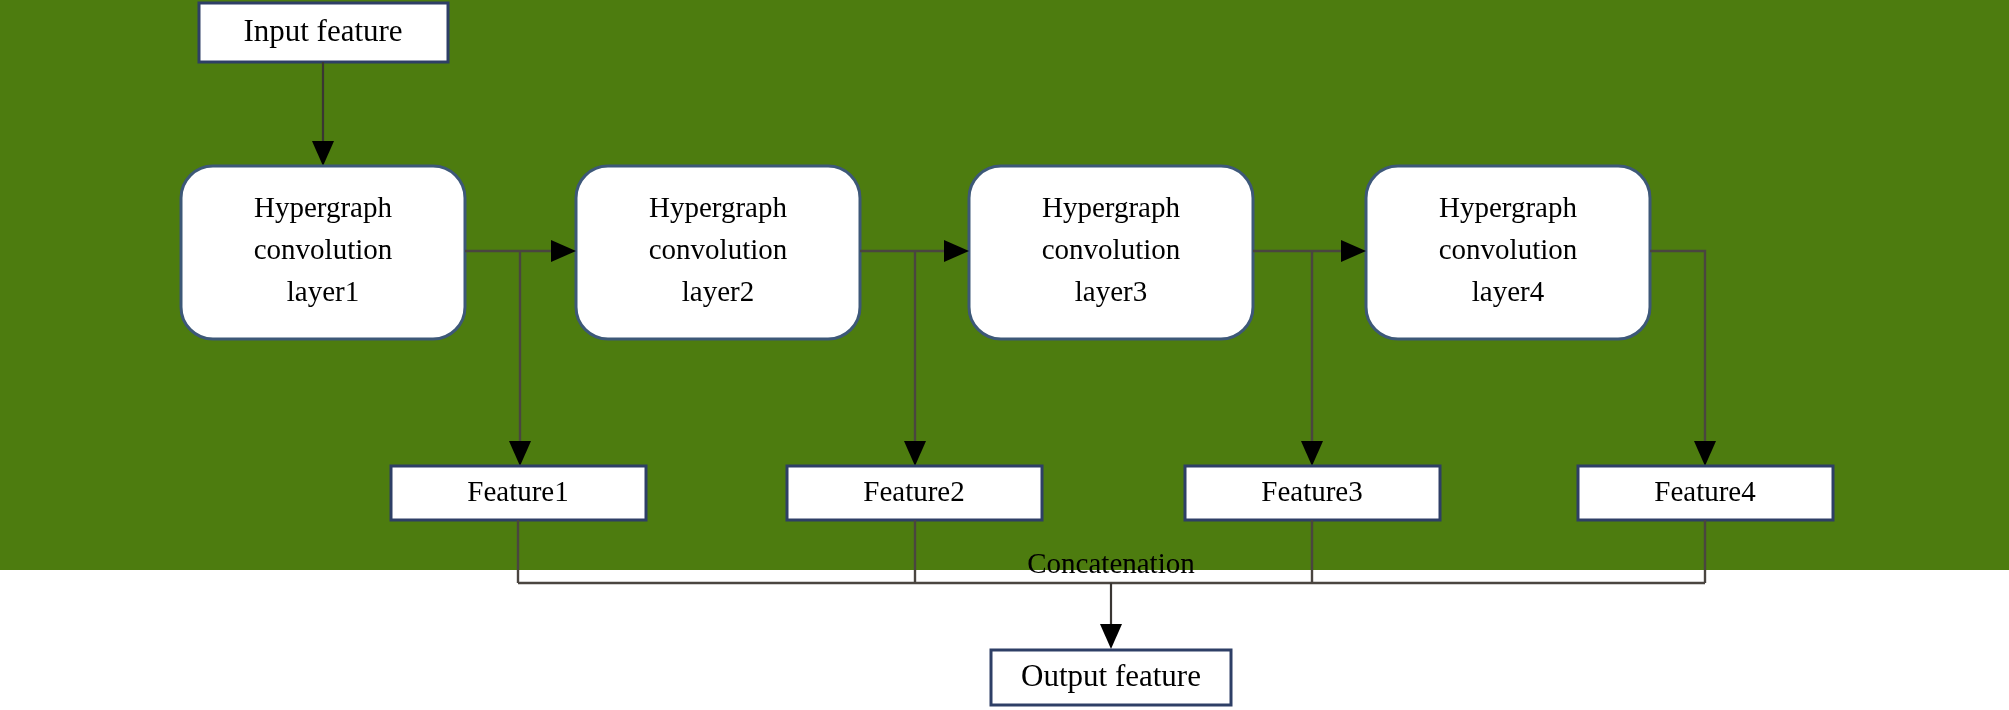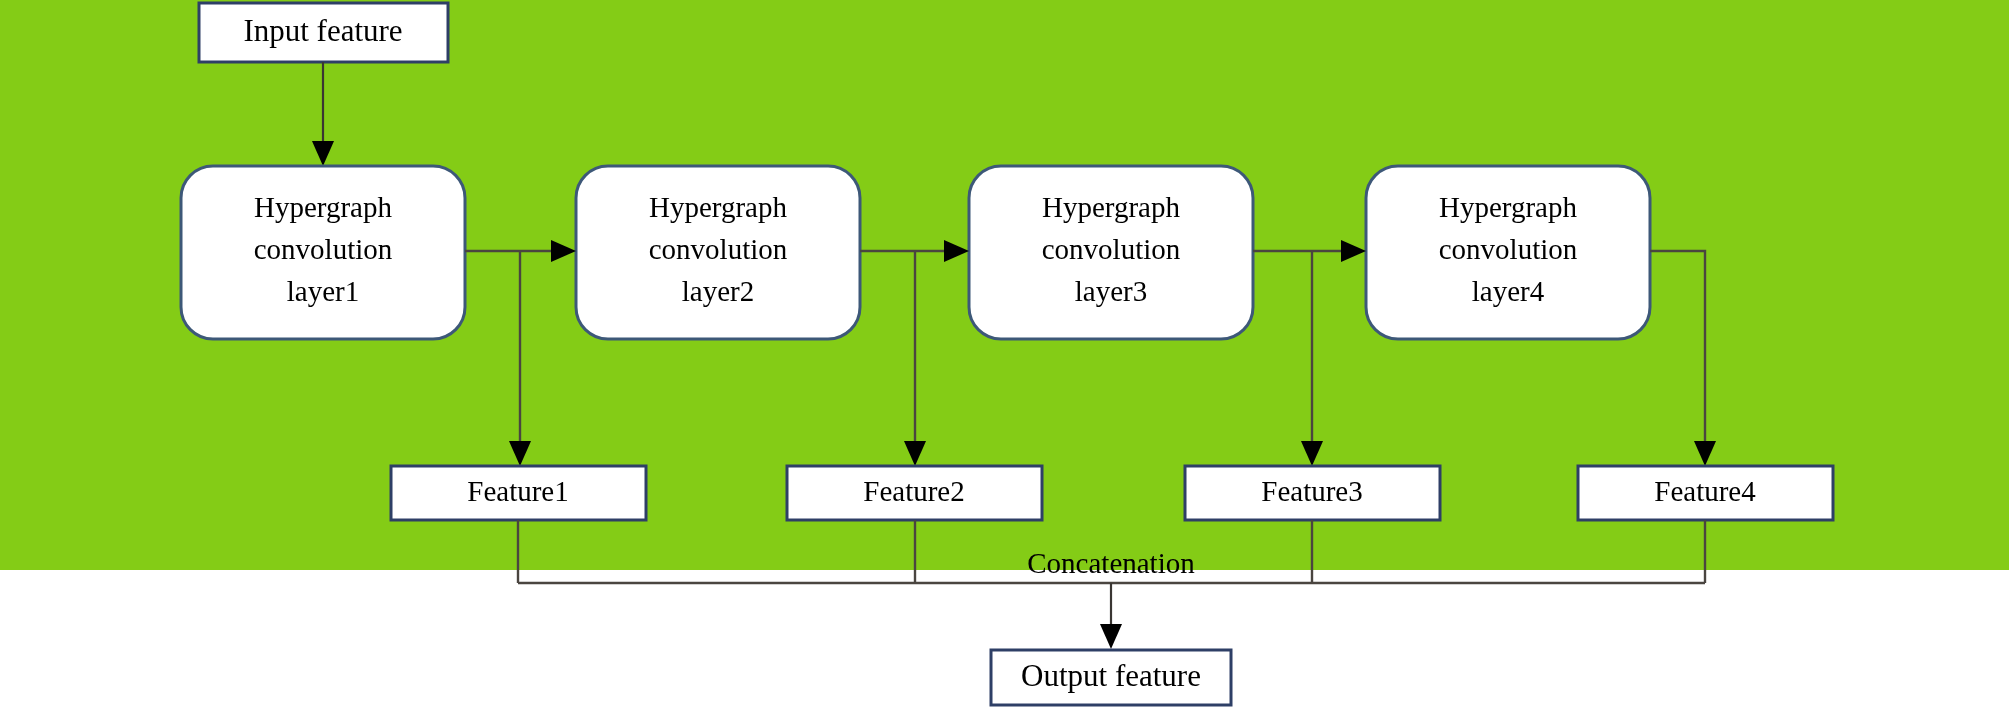--- a/index.html
+++ b/index.html
@@ -10,21 +10,21 @@
   body {
     width: 2009px;
     height: 710px;
     overflow: hidden;
     font-family: "Liberation Serif", "DejaVu Serif", serif;
   }
   #diagram-root {
     position: relative;
     width: 2009px;
     height: 570px;
-    background: #84cc16;
+    background: #4d7c0f;
   }
   svg#flow-svg {
     position: absolute;
     top: 0;
     left: 0;
     width: 2009px;
     height: 710px;
     display: block;
   }
   .node-rect-sharp {

